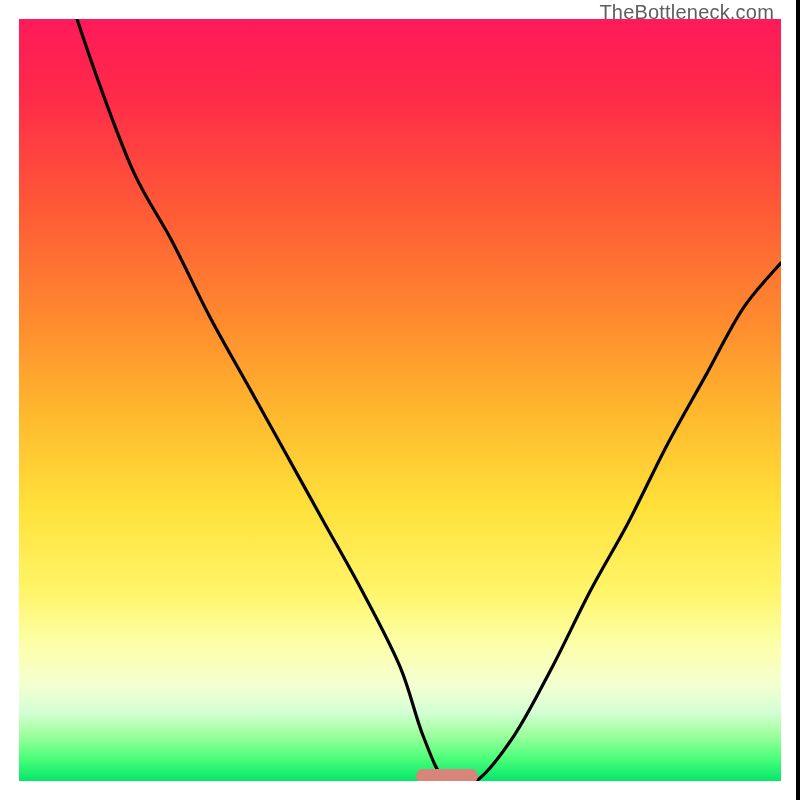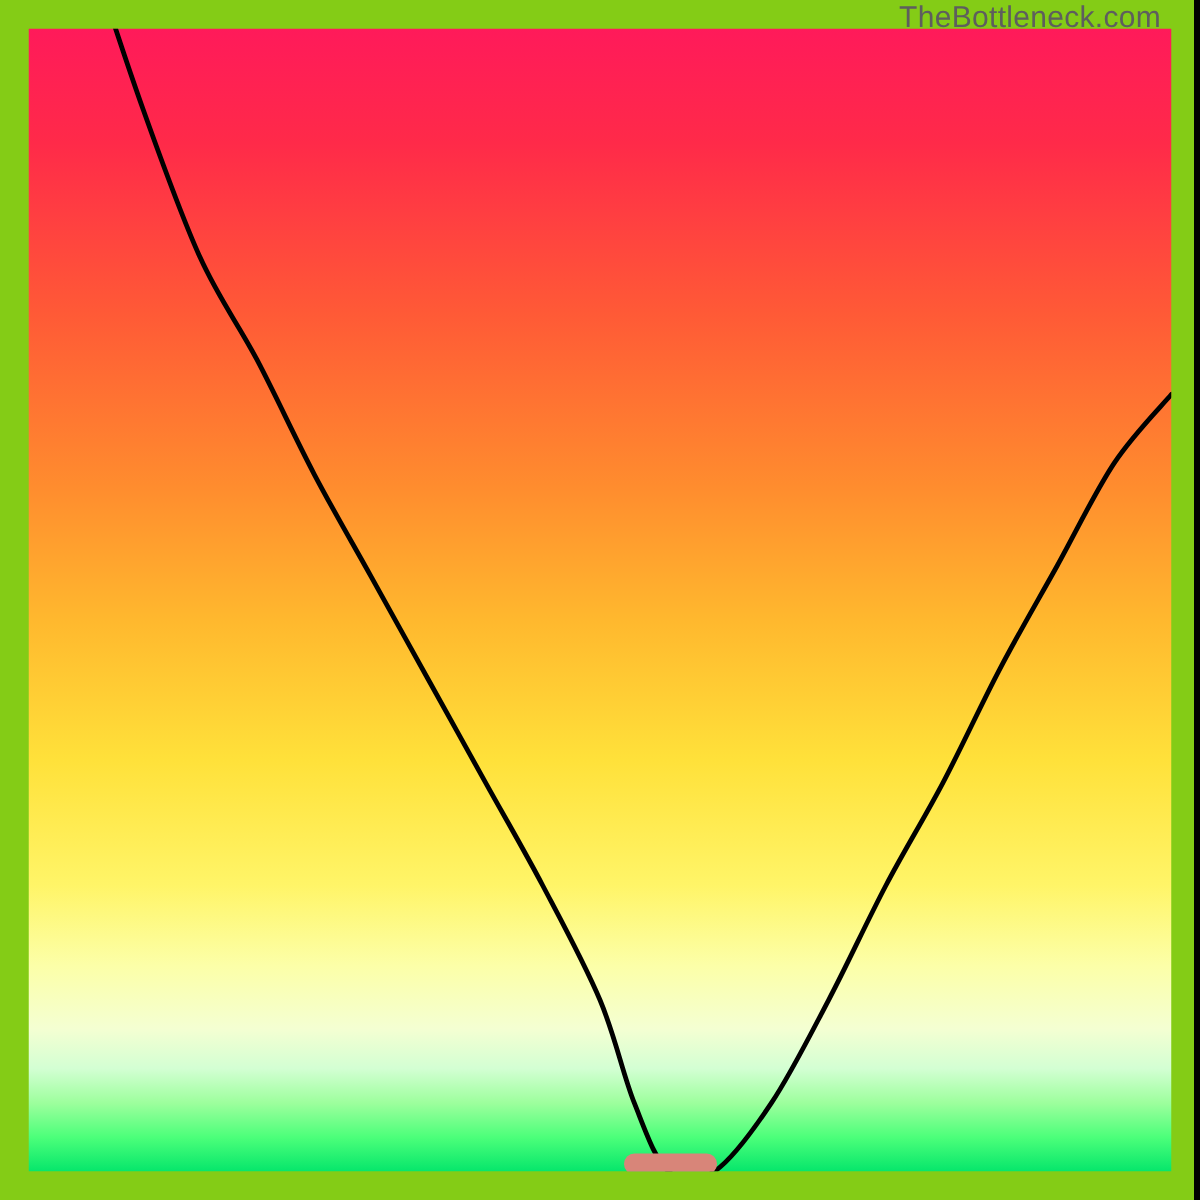--- a/index.html
+++ b/index.html
@@ -7,21 +7,21 @@
     padding: 0;
     width: 800px;
     height: 800px;
     background: #000;
     font-family: Arial, Helvetica, sans-serif;
   }
   .frame {
     position: relative;
     width: 796px;
     height: 800px;
-    background: #84cc16;
+    background: #ffffff;
   }
   .plot {
     position: absolute;
     left: 19px;
     top: 19px;
     width: 762px;
     height: 762px;
     overflow: hidden;
   }
   .gradient {

